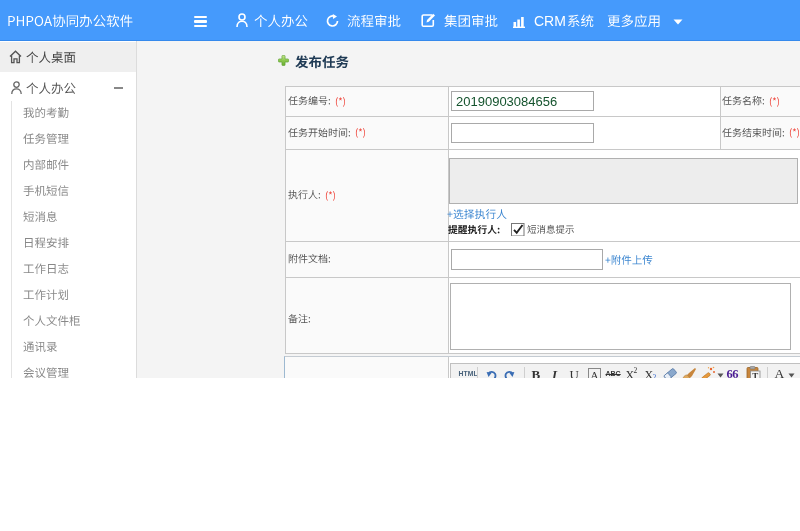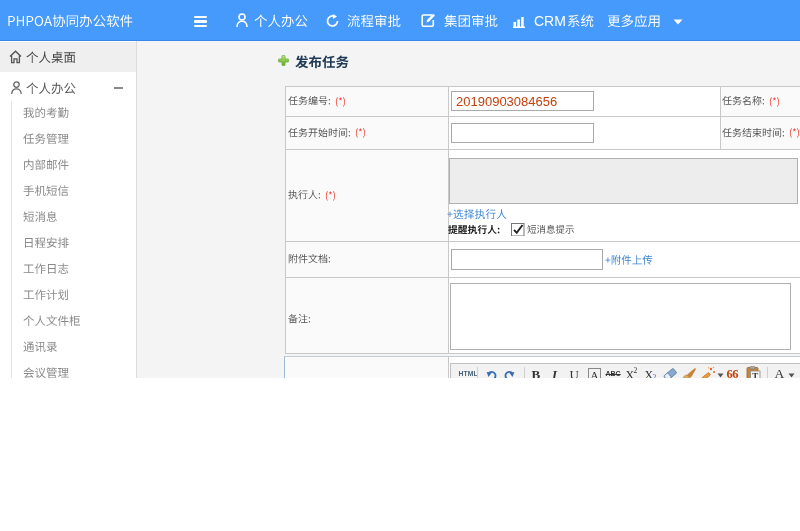--- a/index.html
+++ b/index.html
@@ -197,21 +197,21 @@
         <g transform="translate(0,10.4)">
           <path d="M3.4 -0.3V0.4H9.4V-0.3H6.8V-3.4H9.6V-4.1H6.8V-6.9C7.7 -7.1 8.5 -7.3 9.2 -7.5L8.6 -8.2C7.4 -7.7 5.2 -7.3 3.4 -7.1C3.5 -6.9 3.6 -6.6 3.6 -6.4C4.4 -6.5 5.2 -6.6 6 -6.8V-4.1H3V-3.4H6V-0.3ZM3 -8.4C2.3 -6.8 1.3 -5.3 0.2 -4.3C0.4 -4.1 0.6 -3.7 0.7 -3.6C1.1 -4 1.5 -4.4 1.9 -4.9V0.8H2.6V-6C3 -6.7 3.4 -7.4 3.7 -8.2Z M14.5 -3.8C14.4 -3.5 14.4 -3.1 14.3 -2.8H11.3V-2.2H14C13.5 -0.9 12.3 -0.2 10.6 0.1C10.7 0.3 10.9 0.6 11 0.8C13 0.3 14.2 -0.5 14.8 -2.2H17.9C17.7 -0.8 17.5 -0.2 17.3 -0C17.2 0.1 17.1 0.1 16.8 0.1C16.6 0.1 15.9 0.1 15.3 -0C15.4 0.2 15.5 0.5 15.6 0.7C16.2 0.7 16.8 0.7 17.1 0.7C17.4 0.7 17.6 0.6 17.9 0.4C18.2 0.1 18.4 -0.7 18.7 -2.5C18.7 -2.6 18.7 -2.8 18.7 -2.8H15.1C15.1 -3.1 15.2 -3.4 15.2 -3.8ZM17.4 -6.7C16.9 -6.1 16 -5.7 15.1 -5.3C14.3 -5.6 13.7 -6 13.2 -6.6L13.4 -6.7ZM13.8 -8.4C13.3 -7.5 12.3 -6.5 10.9 -5.8C11.1 -5.7 11.3 -5.4 11.4 -5.2C11.9 -5.5 12.3 -5.8 12.8 -6.2C13.2 -5.7 13.7 -5.3 14.2 -5C13.1 -4.6 11.7 -4.4 10.5 -4.2C10.6 -4.1 10.7 -3.8 10.8 -3.6C12.2 -3.8 13.7 -4.1 15.1 -4.6C16.2 -4.1 17.6 -3.8 19.2 -3.7C19.3 -3.9 19.5 -4.2 19.6 -4.4C18.3 -4.4 17 -4.6 16 -5C17.1 -5.5 18 -6.2 18.6 -7.1L18.2 -7.4L18 -7.4H14C14.2 -7.7 14.4 -8 14.6 -8.3Z M20.4 -0.5 20.6 0.1C21.4 -0.2 22.4 -0.6 23.5 -1L23.3 -1.6C22.2 -1.2 21.1 -0.8 20.4 -0.5ZM20.6 -4.2C20.8 -4.3 21 -4.4 22.1 -4.5C21.7 -3.9 21.3 -3.4 21.2 -3.2C20.9 -2.8 20.7 -2.5 20.4 -2.5C20.5 -2.3 20.6 -2 20.7 -1.8C20.9 -1.9 21.2 -2 23.4 -2.6C23.4 -2.7 23.3 -3 23.3 -3.2L21.7 -2.8C22.4 -3.7 23.1 -4.9 23.6 -6L23 -6.3C22.9 -5.9 22.6 -5.5 22.4 -5.2L21.3 -5C21.9 -5.9 22.5 -7.1 22.9 -8.2L22.1 -8.4C21.8 -7.2 21.1 -5.9 20.9 -5.5C20.7 -5.2 20.6 -5 20.4 -4.9C20.5 -4.7 20.6 -4.4 20.6 -4.2ZM26.2 -3.5V-2H25.4V-3.5ZM26.8 -3.5H27.5V-2H26.8ZM24.8 -4.1V0.7H25.4V-1.4H26.2V0.5H26.8V-1.4H27.5V0.5H28V-1.4H28.7V0.1C28.7 0.1 28.7 0.2 28.6 0.2C28.5 0.2 28.4 0.2 28.1 0.2C28.2 0.3 28.3 0.6 28.3 0.7C28.7 0.7 28.9 0.7 29.1 0.6C29.3 0.5 29.3 0.4 29.3 0.1V-4.1L28.7 -4.1ZM28 -3.5H28.7V-2H28ZM26.1 -8.3C26.2 -8 26.4 -7.6 26.5 -7.3H24.1V-5.2C24.1 -3.6 24.1 -1.4 23.1 0.2C23.3 0.3 23.6 0.5 23.7 0.6C24.6 -1 24.8 -3.4 24.8 -5H29.2V-7.3H27.3C27.2 -7.7 27 -8.1 26.8 -8.5ZM24.8 -6.7H28.5V-5.6H24.8Z M32.6 -7.3H37.4V-6H32.6ZM31.9 -8V-5.3H38.1V-8ZM30.6 -4.4V-3.7H32.7C32.5 -3.1 32.2 -2.4 32 -1.9H37.3C37.1 -0.8 36.9 -0.2 36.6 0C36.5 0.1 36.4 0.1 36.1 0.1C35.9 0.1 35.1 0.1 34.4 0C34.6 0.2 34.7 0.5 34.7 0.7C35.4 0.8 36 0.8 36.4 0.8C36.8 0.8 37 0.7 37.3 0.5C37.6 0.2 37.9 -0.6 38.1 -2.2C38.1 -2.4 38.2 -2.6 38.2 -2.6H33.1L33.5 -3.7H39.3V-4.4Z M41.4 -3.9C41.8 -3.9 42 -4.2 42 -4.6C42 -5 41.8 -5.3 41.4 -5.3C41 -5.3 40.7 -5 40.7 -4.6C40.7 -4.2 41 -3.9 41.4 -3.9ZM41.4 0.1C41.8 0.1 42 -0.1 42 -0.6C42 -1 41.8 -1.3 41.4 -1.3C41 -1.3 40.7 -1 40.7 -0.6C40.7 -0.1 41 0.1 41.4 0.1Z" fill="#555555"></path>
         </g>
       </svg></div>
     <div style="position:absolute;left:334.5px;top:94.6px;line-height:0"><svg width="11" height="14" viewBox="0 0 11 14">
         <g transform="translate(0,9.9)">
           <path d="M2.3 1.9 2.8 1.6C2 0.3 1.6 -1.3 1.6 -3C1.6 -4.6 2 -6.2 2.8 -7.5L2.3 -7.8C1.4 -6.3 0.9 -4.8 0.9 -3C0.9 -1.1 1.4 0.4 2.3 1.9Z M4.7 -4.5 5.4 -5.4 6.2 -4.5 6.6 -4.8 6 -5.8 7 -6.2 6.9 -6.7 5.8 -6.4 5.7 -7.6H5.2L5.1 -6.4L4 -6.7L3.8 -6.2L4.9 -5.8L4.3 -4.8Z M8.6 1.9C9.5 0.4 10 -1.1 10 -3C10 -4.8 9.5 -6.3 8.6 -7.8L8 -7.5C8.9 -6.2 9.3 -4.6 9.3 -3C9.3 -1.3 8.9 0.3 8 1.6Z" fill="#ee3b30"></path>
         </g>
       </svg></div>
     <div style="position:absolute;left:451px;top:91px;width:143px;height:20px;background:#fff;border:1px solid #a9a9a9"></div>
-    <div style="position:absolute;left:456.0px;top:91.8px;font:normal 13.0px/19.5px 'Liberation Sans', sans-serif;color:#c2410c;">20190903084656</div>
+    <div style="position:absolute;left:456.0px;top:91.8px;font:normal 13.0px/19.5px 'Liberation Sans', sans-serif;color:#14532d;">20190903084656</div>
     <div style="position:absolute;left:722.0px;top:94.3px;line-height:0"><svg width="43" height="15" viewBox="0 0 43 15">
         <g transform="translate(0,10.4)">
           <path d="M3.4 -0.3V0.4H9.4V-0.3H6.8V-3.4H9.6V-4.1H6.8V-6.9C7.7 -7.1 8.5 -7.3 9.2 -7.5L8.6 -8.2C7.4 -7.7 5.2 -7.3 3.4 -7.1C3.5 -6.9 3.6 -6.6 3.6 -6.4C4.4 -6.5 5.2 -6.6 6 -6.8V-4.1H3V-3.4H6V-0.3ZM3 -8.4C2.3 -6.8 1.3 -5.3 0.2 -4.3C0.4 -4.1 0.6 -3.7 0.7 -3.6C1.1 -4 1.5 -4.4 1.9 -4.9V0.8H2.6V-6C3 -6.7 3.4 -7.4 3.7 -8.2Z M14.5 -3.8C14.4 -3.5 14.4 -3.1 14.3 -2.8H11.3V-2.2H14C13.5 -0.9 12.3 -0.2 10.6 0.1C10.7 0.3 10.9 0.6 11 0.8C13 0.3 14.2 -0.5 14.8 -2.2H17.9C17.7 -0.8 17.5 -0.2 17.3 -0C17.2 0.1 17.1 0.1 16.8 0.1C16.6 0.1 15.9 0.1 15.3 -0C15.4 0.2 15.5 0.5 15.6 0.7C16.2 0.7 16.8 0.7 17.1 0.7C17.4 0.7 17.6 0.6 17.9 0.4C18.2 0.1 18.4 -0.7 18.7 -2.5C18.7 -2.6 18.7 -2.8 18.7 -2.8H15.1C15.1 -3.1 15.2 -3.4 15.2 -3.8ZM17.4 -6.7C16.9 -6.1 16 -5.7 15.1 -5.3C14.3 -5.6 13.7 -6 13.2 -6.6L13.4 -6.7ZM13.8 -8.4C13.3 -7.5 12.3 -6.5 10.9 -5.8C11.1 -5.7 11.3 -5.4 11.4 -5.2C11.9 -5.5 12.3 -5.8 12.8 -6.2C13.2 -5.7 13.7 -5.3 14.2 -5C13.1 -4.6 11.7 -4.4 10.5 -4.2C10.6 -4.1 10.7 -3.8 10.8 -3.6C12.2 -3.8 13.7 -4.1 15.1 -4.6C16.2 -4.1 17.6 -3.8 19.2 -3.7C19.3 -3.9 19.5 -4.2 19.6 -4.4C18.3 -4.4 17 -4.6 16 -5C17.1 -5.5 18 -6.2 18.6 -7.1L18.2 -7.4L18 -7.4H14C14.2 -7.7 14.4 -8 14.6 -8.3Z M22.6 -5.3C23.1 -4.9 23.7 -4.5 24.2 -4.1C23 -3.4 21.7 -3 20.5 -2.7C20.6 -2.6 20.8 -2.2 20.9 -2C21.4 -2.2 22 -2.3 22.5 -2.5V0.8H23.3V0.3H27.7V0.8H28.5V-3.4H24.5C26.2 -4.3 27.6 -5.5 28.4 -7.1L27.9 -7.4L27.8 -7.4H24.3C24.5 -7.7 24.7 -8 24.9 -8.3L24.1 -8.4C23.5 -7.5 22.3 -6.4 20.7 -5.6C20.9 -5.5 21.1 -5.2 21.2 -5C22.2 -5.5 23 -6.1 23.6 -6.7H27.3C26.7 -5.8 25.9 -5.1 24.9 -4.5C24.4 -4.9 23.7 -5.4 23.2 -5.7ZM27.7 -0.4H23.3V-2.7H27.7Z M35.1 -4.5C34.9 -3.2 34.5 -2 33.9 -1.2C34.1 -1.1 34.4 -0.9 34.5 -0.8C35.1 -1.7 35.5 -3 35.8 -4.4ZM37.8 -4.4C38.3 -3.3 38.7 -1.9 38.8 -0.9L39.5 -1.1C39.4 -2.1 38.9 -3.5 38.5 -4.6ZM35.3 -8.4C35.1 -7.1 34.7 -5.8 34.1 -5V-5.5H32.8V-7.3C33.3 -7.4 33.7 -7.6 34.1 -7.7L33.6 -8.3C32.9 -8 31.7 -7.7 30.6 -7.5C30.7 -7.4 30.8 -7.1 30.8 -6.9C31.2 -7 31.7 -7.1 32.1 -7.2V-5.5H30.5V-4.8H32C31.6 -3.7 30.9 -2.4 30.3 -1.7C30.4 -1.5 30.6 -1.2 30.7 -1C31.2 -1.6 31.7 -2.6 32.1 -3.6V0.8H32.8V-3.7C33.1 -3.3 33.5 -2.7 33.6 -2.4L34.1 -3C33.9 -3.2 33.1 -4.2 32.8 -4.5V-4.8H34L33.9 -4.8C34.1 -4.7 34.4 -4.5 34.6 -4.4C34.9 -4.9 35.3 -5.6 35.5 -6.4H36.5V-0.1C36.5 0 36.5 0.1 36.4 0.1C36.2 0.1 35.8 0.1 35.3 0.1C35.4 0.2 35.5 0.6 35.6 0.8C36.2 0.8 36.6 0.7 36.9 0.6C37.2 0.5 37.3 0.3 37.3 -0.1V-6.4H38.6C38.5 -6 38.3 -5.6 38.1 -5.3L38.8 -5.1C39 -5.7 39.3 -6.4 39.6 -7L39.1 -7.1L39 -7.1H35.8C35.9 -7.5 36 -7.8 36 -8.2Z M41.4 -3.9C41.8 -3.9 42 -4.2 42 -4.6C42 -5 41.8 -5.3 41.4 -5.3C41 -5.3 40.7 -5 40.7 -4.6C40.7 -4.2 41 -3.9 41.4 -3.9ZM41.4 0.1C41.8 0.1 42 -0.1 42 -0.6C42 -1 41.8 -1.3 41.4 -1.3C41 -1.3 40.7 -1 40.7 -0.6C40.7 -0.1 41 0.1 41.4 0.1Z" fill="#555555"></path>
         </g>
       </svg></div>
     <div style="position:absolute;left:769.0px;top:94.6px;line-height:0"><svg width="11" height="14" viewBox="0 0 11 14">
         <g transform="translate(0,9.9)">
           <path d="M2.3 1.9 2.8 1.6C2 0.3 1.6 -1.3 1.6 -3C1.6 -4.6 2 -6.2 2.8 -7.5L2.3 -7.8C1.4 -6.3 0.9 -4.8 0.9 -3C0.9 -1.1 1.4 0.4 2.3 1.9Z M4.7 -4.5 5.4 -5.4 6.2 -4.5 6.6 -4.8 6 -5.8 7 -6.2 6.9 -6.7 5.8 -6.4 5.7 -7.6H5.2L5.1 -6.4L4 -6.7L3.8 -6.2L4.9 -5.8L4.3 -4.8Z M8.6 1.9C9.5 0.4 10 -1.1 10 -3C10 -4.8 9.5 -6.3 8.6 -7.8L8 -7.5C8.9 -6.2 9.3 -4.6 9.3 -3C9.3 -1.3 8.9 0.3 8 1.6Z" fill="#ee3b30"></path>
         </g>
       </svg></div>
@@ -333,21 +333,21 @@
     <svg style="position:absolute;left:700px;top:366px" width="16" height="16" viewBox="0 0 16 16">
       <rect x="2" y="9" width="9" height="3.2" rx="1" transform="rotate(-38 6 11)" fill="#e89a3c" stroke="#b26f1e" stroke-width="0.6"></rect>
       <circle cx="11" cy="3" r="1.2" fill="#e8642c"></circle>
       <circle cx="14" cy="6" r="1" fill="#e8642c"></circle>
       <circle cx="13.5" cy="1.5" r="0.8" fill="#f0a048"></circle>
       <circle cx="8.5" cy="1.8" r="0.7" fill="#f0a048"></circle>
     </svg>
     <svg style="position:absolute;left:717px;top:372.5px" width="7" height="5" viewBox="0 0 7 5">
       <path d="M0.5 0.5 L6.5 0.5 L3.5 4.5 Z" fill="#555"></path>
     </svg>
-    <div style="position:absolute;left:726.5px;top:365.1px;font:bold 12.5px/18.8px 'Liberation Serif', sans-serif;color:#c2410c;font-family:'Liberation Serif',serif;letter-spacing:-0.5px">66</div>
+    <div style="position:absolute;left:726.5px;top:365.1px;font:bold 12.5px/18.8px 'Liberation Serif', sans-serif;color:#4c1d95;font-family:'Liberation Serif',serif;letter-spacing:-0.5px">66</div>
     <svg style="position:absolute;left:746px;top:366px" width="15" height="16" viewBox="0 0 15 16">
       <rect x="1" y="1.5" width="11" height="13" rx="1" fill="#c8863c" stroke="#996428" stroke-width="0.8"></rect>
       <rect x="4" y="0.5" width="5" height="2.5" rx="0.8" fill="#aaa" stroke="#777" stroke-width="0.6"></rect>
       <rect x="4.5" y="5" width="9.5" height="10" fill="#f4f4f4" stroke="#888" stroke-width="0.8"></rect>
       <text x="9.2" y="13" font-family="Liberation Serif" font-size="9" font-weight="bold" fill="#333" text-anchor="middle">T</text>
     </svg>
     <div style="position:absolute;left:766.5px;top:366.5px;width:1px;height:16px;background:#cfcfcf"></div>
     <div style="position:absolute;left:774.5px;top:364.4px;font:normal 13.5px/20.2px 'Liberation Serif', sans-serif;color:#333;font-family:'Liberation Serif',serif;">A</div>
     <svg style="position:absolute;left:788px;top:372.5px" width="7" height="5" viewBox="0 0 7 5">
       <path d="M0.5 0.5 L6.5 0.5 L3.5 4.5 Z" fill="#555"></path>

